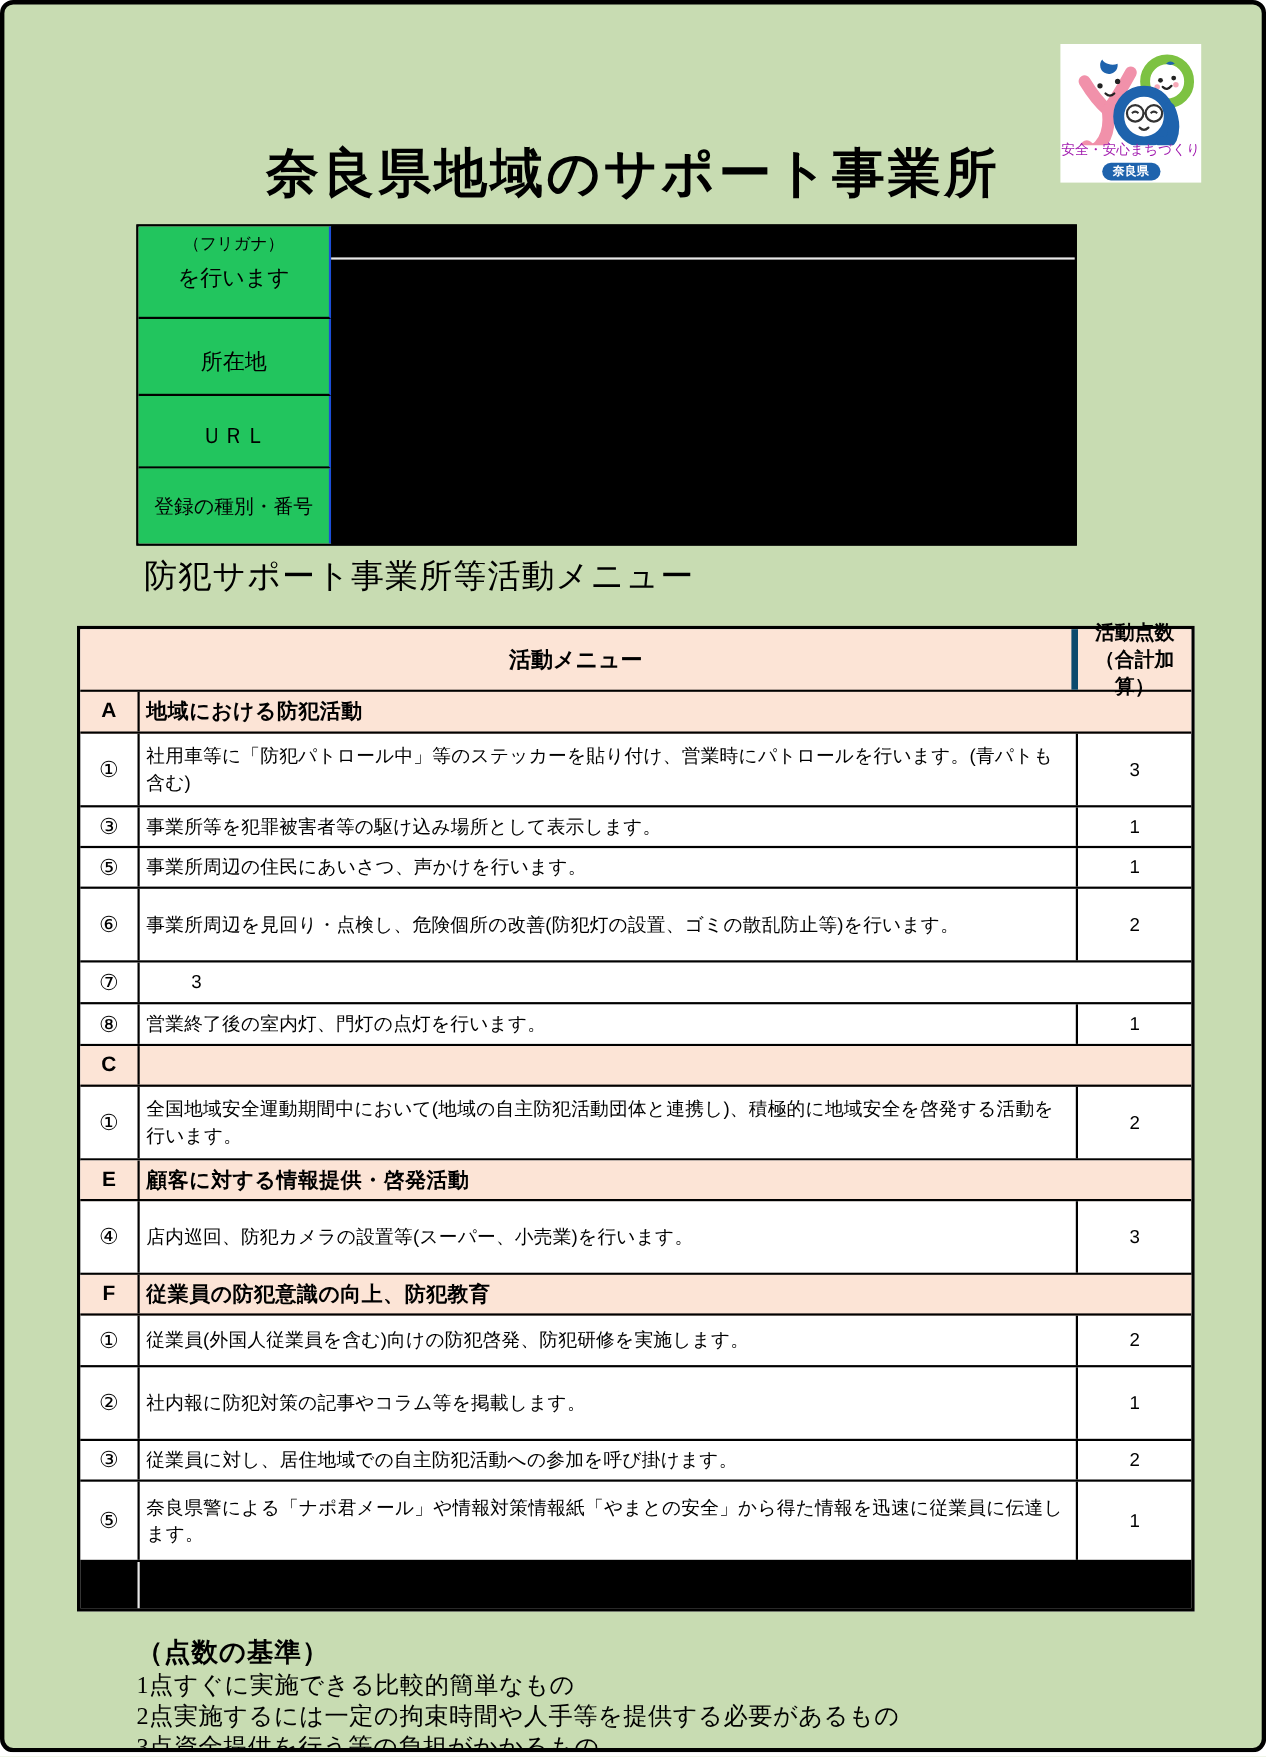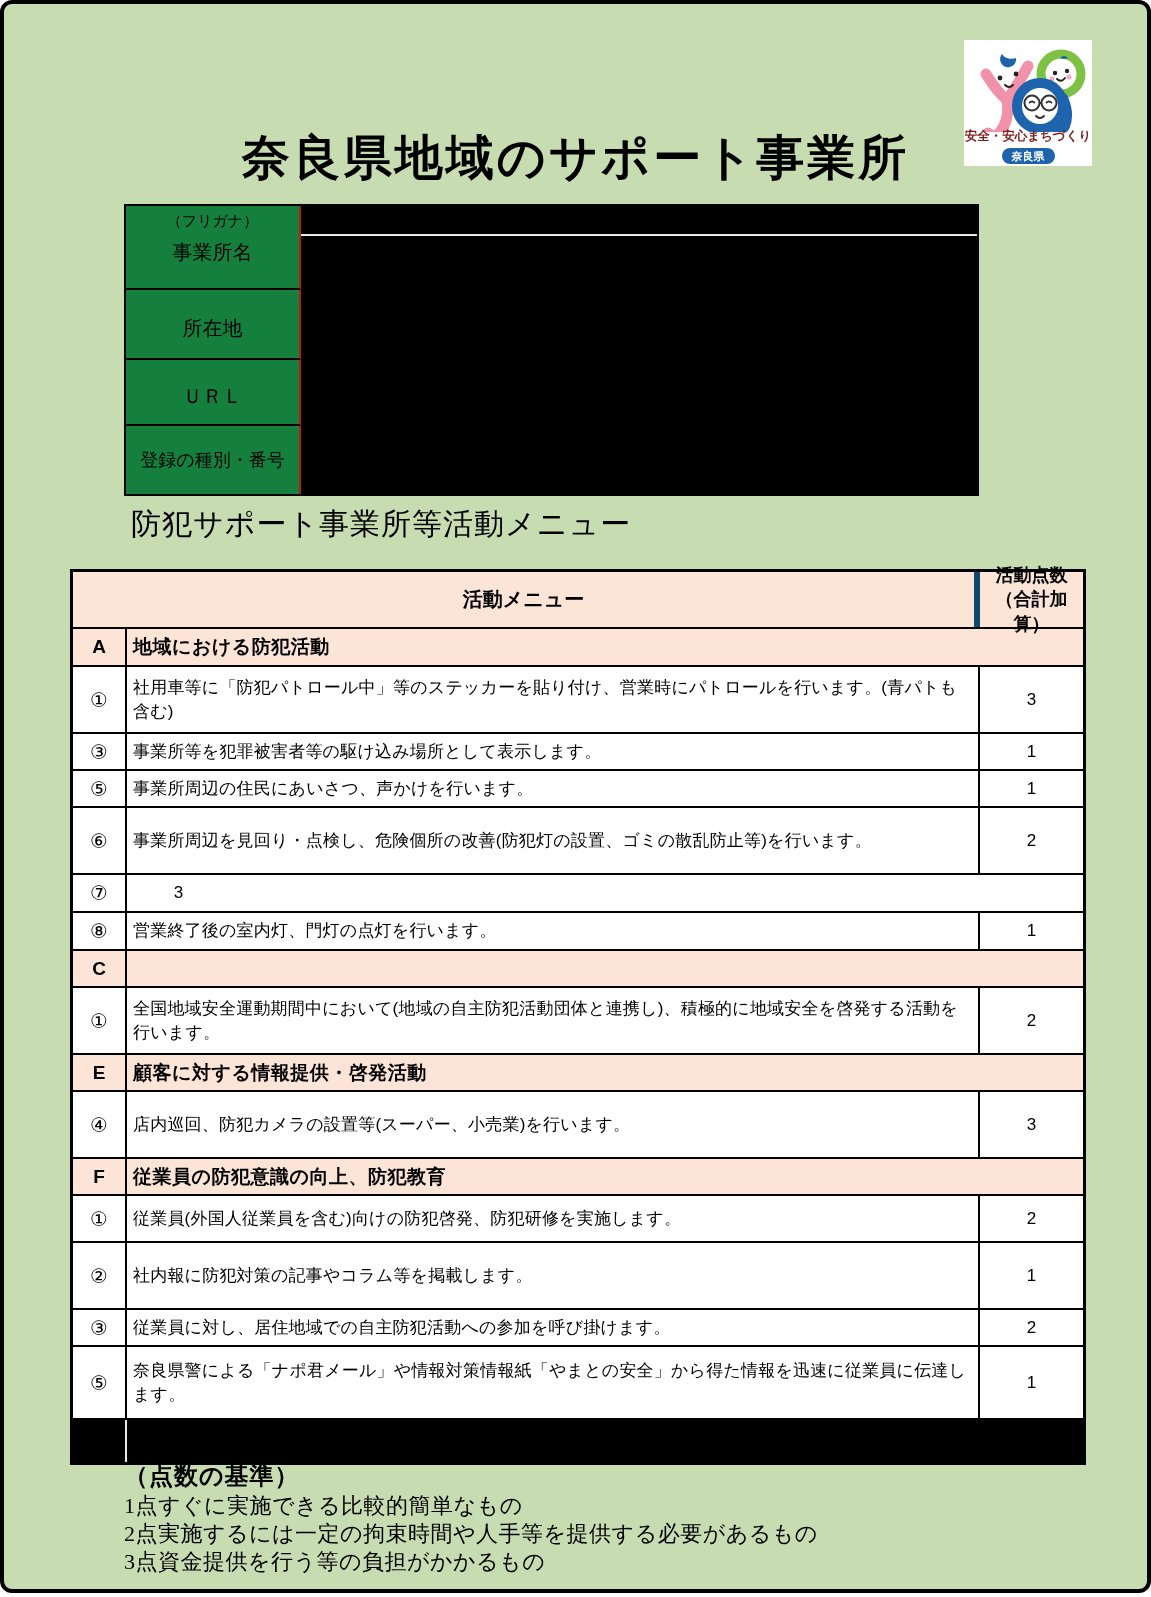--- a/index.html
+++ b/index.html
@@ -19,35 +19,35 @@
     position:absolute;left:0;right:0;top:122px;
     text-align:center;
     font-size:48px;font-weight:600;letter-spacing:3px;
   }
   
   .logo{
     position:absolute;left:960px;top:36px;width:128px;height:126px;
     background:#fff;display:flex;flex-direction:column;align-items:center;
   }
   .logo svg{display:block;}
-  .logo-tagline{font-size:12.5px;font-weight:bold;color:#7f1d1d;letter-spacing:0;line-height:1;margin-top:-2px;}
+  .logo-tagline{font-size:12.5px;font-weight:normal;color:#a21caf;letter-spacing:0;line-height:1;margin-top:-2px;}
   .logo-badge{
     margin-top:5px;background:#1e63ad;color:#fff;font-size:11px;font-weight:bold;
     padding:1px 10px;border-radius:8px;line-height:14px;
   }
   
   .form{
     position:absolute;left:120px;top:200px;width:855px;height:292px;
     box-sizing:border-box;border:2px solid #000;display:flex;background:#000;
   }
   .form-labels{width:175px;display:flex;flex-direction:column;background:#fce4d6;}
   .form-cell{
-    box-sizing:border-box;border-bottom:2px solid #000;border-right:2px solid #b91c1c;
+    box-sizing:border-box;border-bottom:2px solid #000;border-right:2px solid #1d4ed8;
     display:flex;flex-direction:column;align-items:center;justify-content:center;
-    text-align:center;background:#15803d;
+    text-align:center;background:#22c55e;
   }
   .form-cell:last-child{border-bottom:none;}
   .fc1{height:84px;justify-content:flex-start;padding-top:6px;}
   .fc2{height:70px;}
   .fc3{height:66px;}
   .fc4{flex:1;}
   .furigana{font-size:15px;}
   .form-label{font-size:20px;margin-top:8px;}
   .form-label-sm{font-size:18px;}
   .form-values{flex:1;position:relative;background:#000;}
@@ -91,21 +91,21 @@
   .m-pts{
     width:103px;display:flex;align-items:center;justify-content:center;font-size:17px;
   }
   .m-redacted{background:#000;}
   .m-redacted .m-num{border-right:2px solid #e8e8e8;}
   
   .notes{
     position:absolute;left:120px;top:1456px;width:940px;
     font-family:"Liberation Serif","DejaVu Serif",serif;
   }
-  .notes-heading{font-size:24px;font-weight:600;letter-spacing:1px;}
+  .notes-heading{font-size:24px;font-weight:600;letter-spacing:1px;margin-top:26px;}
   .notes-line{font-size:22px;line-height:28px;letter-spacing:0.5px;}
 </style>
 </head>
 <body>
 
 <div class="page">
 
   <div class="title">奈良県地域のサポート事業所</div>
 
   <div class="logo">
@@ -139,21 +139,21 @@
       <path d="M72,76 Q76,80 80,76" stroke="#333" stroke-width="2" fill="none" stroke-linecap="round"></path>
     </svg>
     <div class="logo-tagline">安全・安心まちづくり</div>
     <div class="logo-badge">奈良県</div>
   </div>
 
   <div class="form">
     <div class="form-labels">
       <div class="form-cell fc1">
         <span class="furigana">（フリガナ）</span>
-        <span class="form-label">事業所名</span>
+        <span class="form-label">を行います</span>
       </div>
       <div class="form-cell fc2">
         <span class="form-label">所在地</span>
       </div>
       <div class="form-cell fc3">
         <span class="form-label">ＵＲＬ</span>
       </div>
       <div class="form-cell fc4">
         <span class="form-label-sm">登録の種別・番号</span>
       </div>

